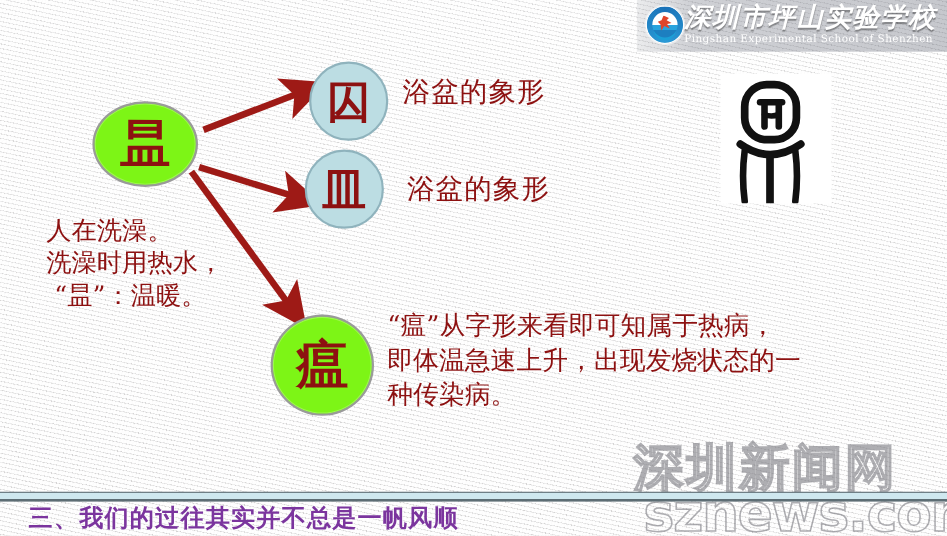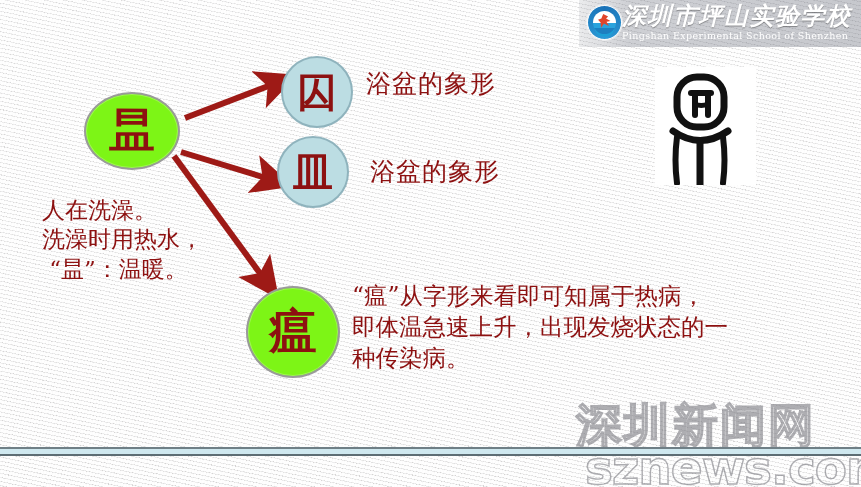--- a/index.html
+++ b/index.html
@@ -198,14 +198,15 @@
         <path d="M45 76 V118" stroke-width="7"></path>
         <path d="M68 70 Q71 93 68 116" stroke-width="6"></path>
       </g>
     </svg>
   </div>
 
   <div class="wm" id="wm-cn">深圳新闻网</div>
   <div class="wm" id="wm-en">sznews.com</div>
 
   <div class="divider"></div>
+  <div id="caption">三、我们的过往其实并不总是一帆风顺</div>
 
 </div>
 
 </body></html>

